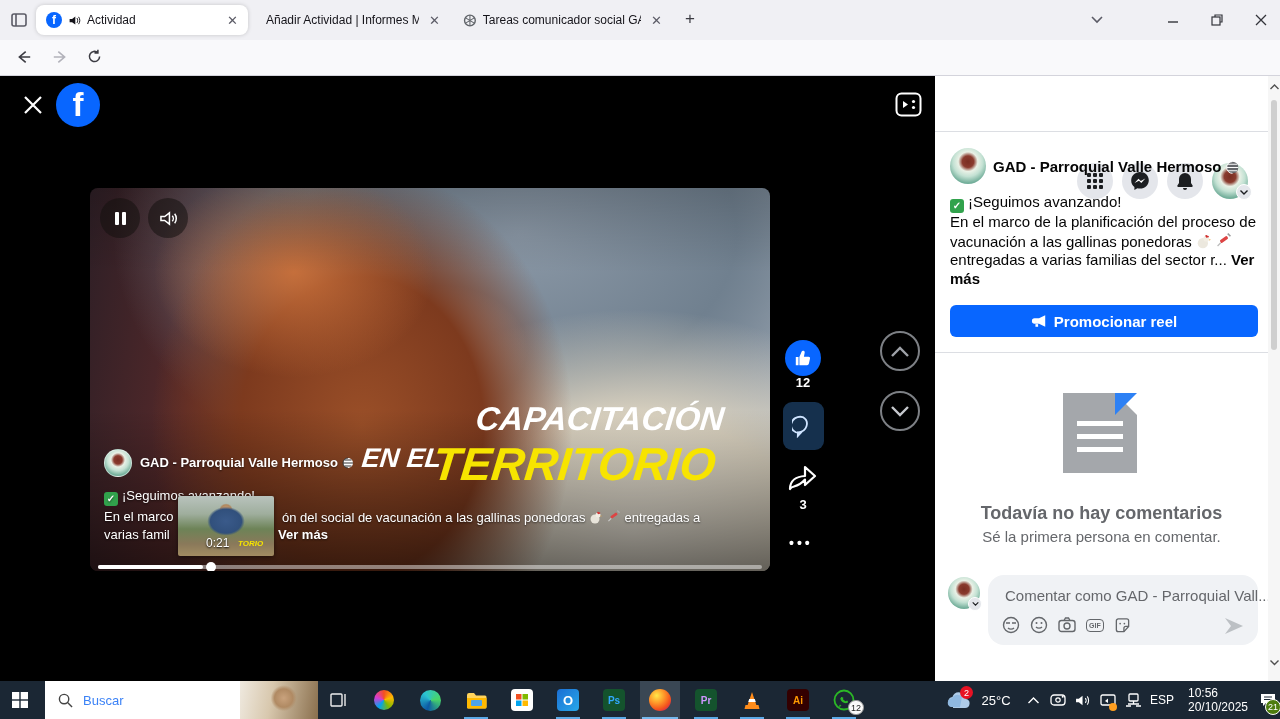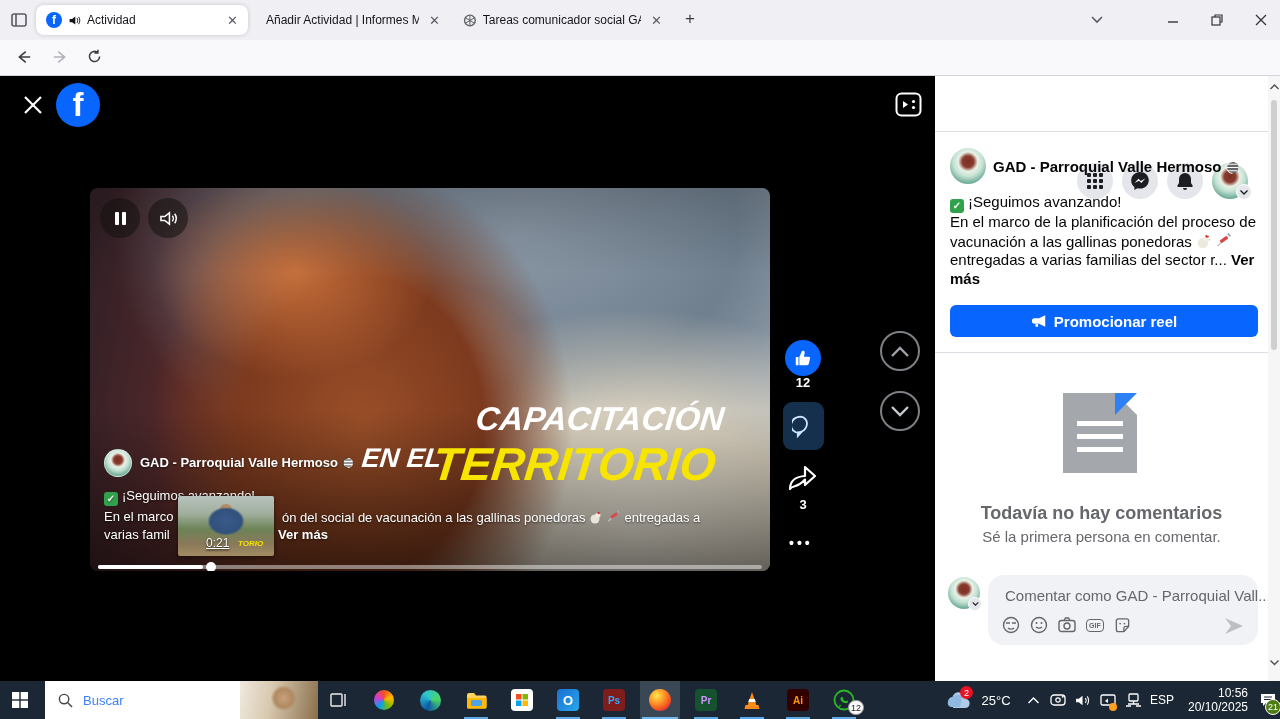--- a/index.html
+++ b/index.html
@@ -234,21 +234,21 @@
         <svg width="14" height="13" viewBox="0 0 14 14">
             <rect x="3" y="5.5" width="8" height="3" rx="1" transform="rotate(-35 7 7)" fill="#d44"></rect>
             <line x1="10.5" y1="1.5" x2="13" y2="4" stroke="#aaa" stroke-width="1.5"></line>
             <line x1="1" y1="13" x2="4" y2="10" stroke="#ccc" stroke-width="1.2"></line>
           </svg>
         <span>entregadas a</span></div>
       <div class="vcap" style="left:14px;top:339px;">varias famil</div>
       <div class="vcap" style="left:188px;top:339px;font-weight:bold;">Ver más</div>
 
       <div id="scrub-preview">
-        <span class="abs" style="left:28px;top:40px;color:#fff;font-size:12px;text-shadow:0 1px 2px #000;text-decoration:underline;">0:21</span>
+        <span class="abs" style="left:28px;top:40px;color:#fff;font-size:12px;text-shadow:0 1px 2px #000;">0:21</span>
         <span class="abs" style="left:60px;top:43px;color:#f7e400;font-size:8px;font-weight:bold;font-style:italic;">TORIO</span>
       </div>
 
       <div id="progress">
         <div id="progress-fill"></div>
         <div id="progress-knob"></div>
       </div>
     </div>
 
     <div class="abs" style="left:785px;top:264px;width:36px;height:36px;border-radius:50%;background:#0866ff;display:flex;align-items:center;justify-content:center;">
@@ -457,21 +457,21 @@
             <rect x="0" y="6.5" width="5.5" height="5.5" fill="#00a4ef"></rect>
             <rect x="6.5" y="6.5" width="5.5" height="5.5" fill="#ffb900"></rect>
           </svg>
         </div>
     </div>
     <div class="tb-app" style="left:548px;">
       <div class="tile" style="background:linear-gradient(135deg,#1b6fd4,#28a8ea);color:#fff;font-size:13px;">O</div>
       <div class="tb-underline"></div>
     </div>
     <div class="tb-app" style="left:594px;">
-      <div class="tile" style="background:#7f1d1d;color:#31a8ff;">Ps</div>
+      <div class="tile" style="background:#14532d;color:#31a8ff;">Ps</div>
       <div class="tb-underline"></div>
     </div>
     <div class="tb-app" style="left:640px;background:#3a4754;">
       <div style="width:22px;height:22px;border-radius:50%;background:radial-gradient(circle at 35% 30%, #ffe84a 0%, #ff9a2a 35%, #f4541d 65%, #b5007f 100%);"></div>
       <div class="tb-underline" style="left:2px;width:36px;background:#76b9ed;"></div>
     </div>
     <div class="tb-app" style="left:686px;">
       <div class="tile" style="background:#14532d;color:#cf96fd;">Pr</div>
       <div class="tb-underline"></div>
     </div>
@@ -531,21 +531,21 @@
       <div class="abs" style="left:13px;top:22px;width:8px;height:8px;border-radius:50%;background:#ff9e1f;"></div>
     </div>
     <div class="tray-ic" style="left:1121px;width:24px;">
         <svg width="17" height="14" viewBox="0 0 17 14">
           <rect x="4" y="1" width="9" height="7" rx="1" fill="none" stroke="#fff" stroke-width="1.3"></rect>
           <path d="M8.5 8v3M3 11h11M1 13h5M11 13h5" stroke="#fff" stroke-width="1.3"></path>
         </svg>
       </div>
     <div class="tray-ic" style="left:1146px;width:32px;font-size:12px;">ESP</div>
     <div class="tray-ic" style="left:1182px;width:72px;">
-      <div style="text-align:right;font-size:12px;line-height:14px;">
+      <div style="text-align:left;font-size:12px;line-height:14px;">
         <div>10:56</div>
         <div>20/10/2025</div>
       </div>
     </div>
     <div class="tray-ic" style="left:1256px;width:24px;">
       <svg width="16" height="14" viewBox="0 0 16 14">
           <path d="M1 1h14v9H6l-3 3v-3H1V1z" fill="#fff"></path>
           <path d="M4 4h8M4 6.5h8" stroke="#1b2734" stroke-width="1.1"></path>
         </svg>
       <div class="abs" style="left:9px;top:18px;width:16px;height:16px;border-radius:50%;background:#4d7c0f;border:1.5px solid #fff;color:#fff;font-size:9px;display:flex;align-items:center;justify-content:center;">21</div>

